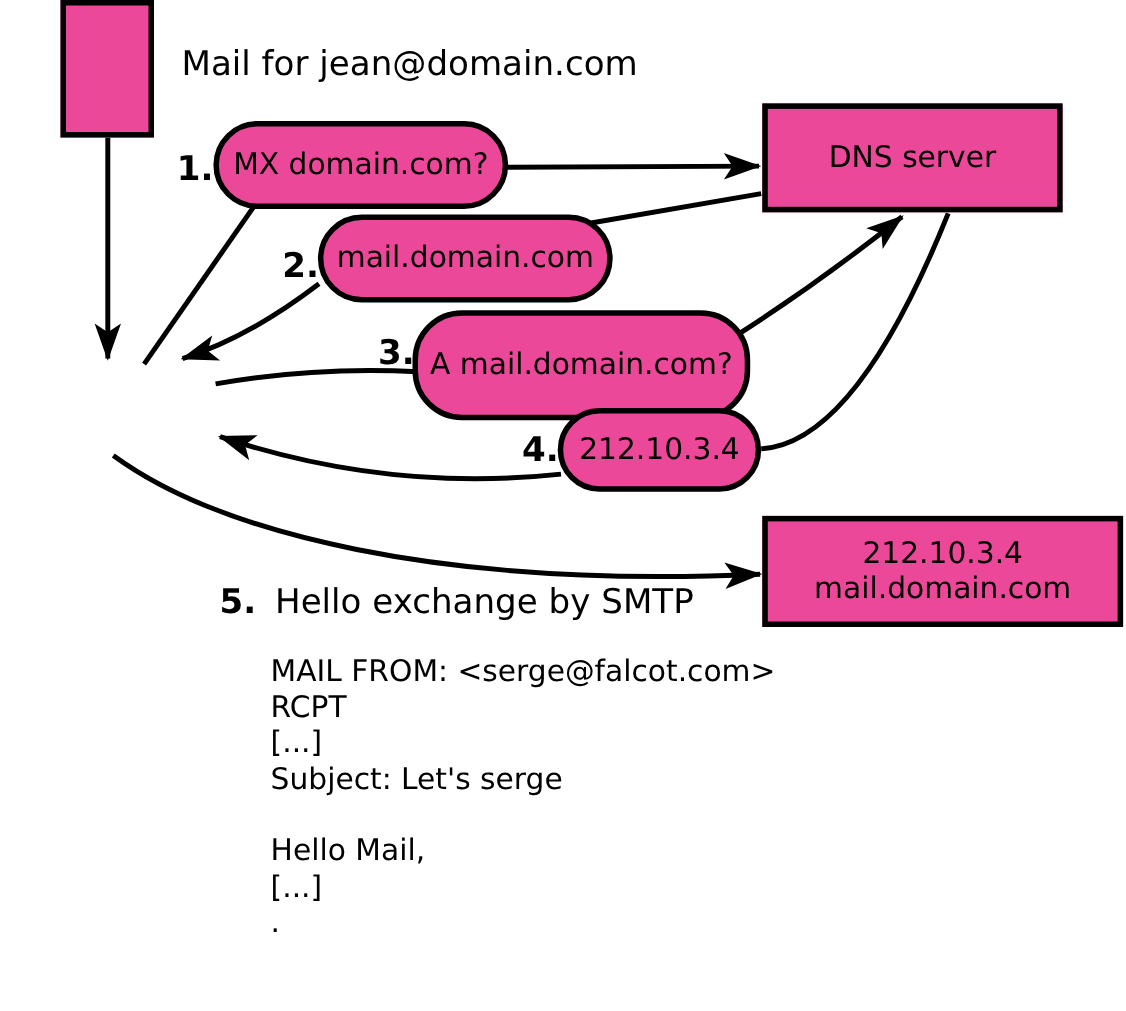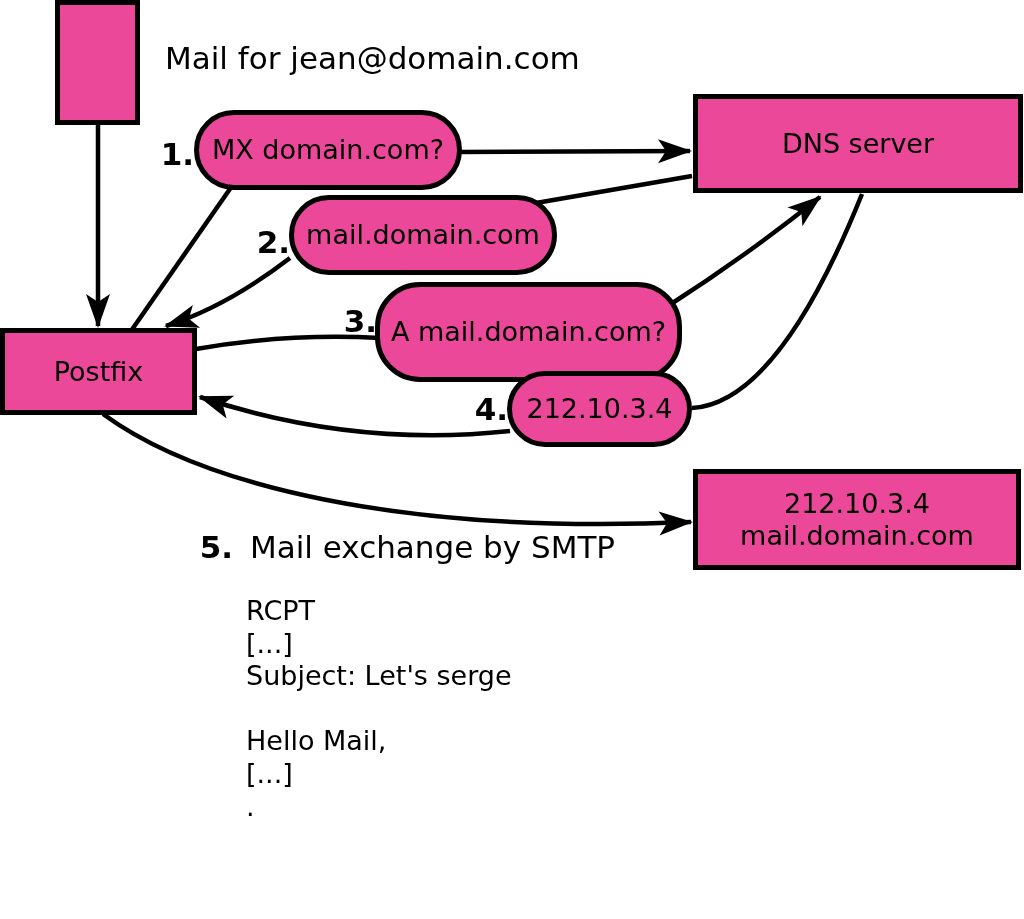--- a/index.html
+++ b/index.html
@@ -23,21 +23,21 @@
     align-items: center;
     justify-content: center;
     font-size: 27px;
     line-height: 32px;
     white-space: nowrap;
     z-index: 2;
   }
   .pill { border-radius: 45px; }
   .envelope { left: 55px; top: 0px; width: 85px; height: 125px; }
   .postfix  { left: 0px;  top: 328px; width: 197px; height: 87px; }
-  .dns      { left: 693px; top: 94px; width: 330px; height: 99px; }
+  .dns      { left: 693px; top: 94px; width: 273px; height: 99px; }
   .mailsrv  { left: 693px; top: 469px; width: 328px; height: 101px; }
   .pill1 { left: 194px; top: 110px; width: 268px; height: 80px; }
   .pill2 { left: 289px; top: 195px; width: 268px; height: 80px; }
   .pill3 { left: 375px; top: 282px; width: 307px; height: 100px; }
   .pill4 { left: 507px; top: 371px; width: 185px; height: 76px; }
   .txt {
     position: absolute;
     font-size: 31px;
     line-height: 32px;
     white-space: nowrap;
@@ -80,23 +80,20 @@
       <path d="M196,349 Q287,333 380,338"></path>
       <path d="M671,304 Q746,256 820,197" marker-end="url(#ah)"></path>
       <path d="M862,194 Q778,403 692,408"></path>
       <path d="M510,431 Q353,448 200,397" marker-end="url(#ah)"></path>
       <path d="M103,414 C200,485 400,535 691,522" marker-end="url(#ah)"></path>
     </g>
   </svg>
 
   <div class="node envelope"></div>
 
-  <div class="node postfix">
-    <div>Postfix</div>
-  </div>
 
   <div class="node dns">
     <div>DNS server</div>
   </div>
 
   <div class="node mailsrv">
     <div>212.10.3.4</div>
     <div>mail.domain.com</div>
   </div>
 
@@ -111,25 +108,26 @@
   </div>
   <div class="node pill pill4">
     <div>212.10.3.4</div>
   </div>
 
   <div class="txt num n1">1.</div>
   <div class="txt num n2">2.</div>
   <div class="txt num n3">3.</div>
   <div class="txt num n4">4.</div>
   <div class="txt num n5">5.</div>
-  <div class="txt step5-label">Mail exchange by SMTP</div>
+  <div class="txt step5-label">Hello exchange by SMTP</div>
 
   <div class="txt mail-title">Mail for jean@domain.com</div>
 
   <div class="smtp">
+    <div class="smtp-line">MAIL FROM: &lt;serge@falcot.com&gt;</div>
     <div class="smtp-line">RCPT</div>
     <div class="smtp-line">[...]</div>
     <div class="smtp-line">Subject: Let's serge</div>
     <div class="smtp-line"></div>
     <div class="smtp-line">Hello Mail,</div>
     <div class="smtp-line">[...]</div>
     <div class="smtp-line">.</div>
   </div>
 
 </div>

